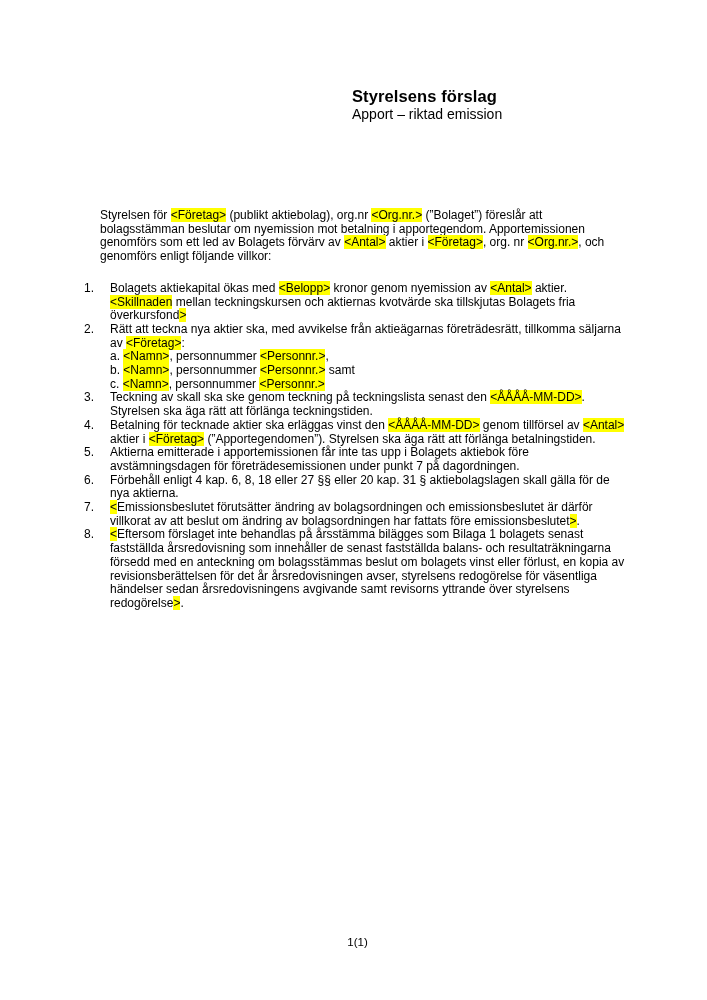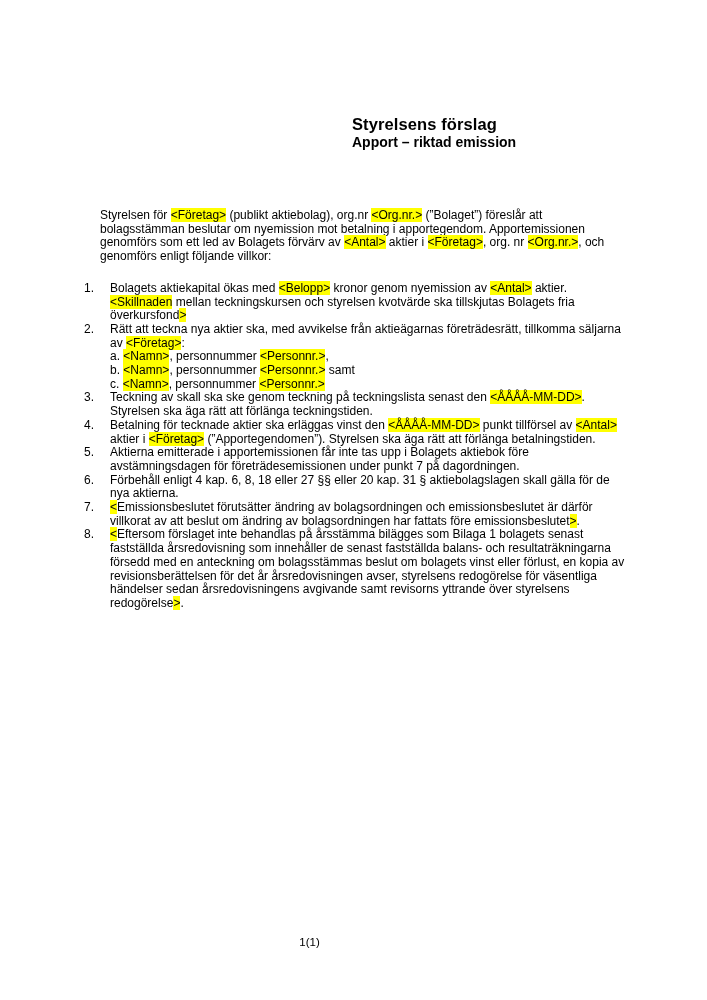--- a/index.html
+++ b/index.html
@@ -7,69 +7,70 @@
     position: relative;
     width: 707px;
     height: 1000px;
     background: #ffffff;
     font-family: "Liberation Sans", sans-serif;
     font-size: 12px;
     line-height: 13.7px;
     color: #000000;
     overflow: hidden;
   }
-  .title-block { position: absolute; left: 352px; top: 86px; margin-top: 28px; }
+  .title-block { position: absolute; left: 352px; top: 86px; }
   .doc-title { font-size: 16.5px; font-weight: 700; line-height: 20px; letter-spacing: 0.1px; }
-  .doc-subtitle { font-size: 14px; font-weight: 700; line-height: 17px; }
+  .doc-subtitle { font-size: 14px; font-weight: 400; line-height: 17px; }
   .doc-body { position: absolute; left: 84px; top: 193px; width: 541px; }
   .para { margin: 16px; }
   .intro-para { margin-bottom: 18px; }
   .terms-list { margin: 0; padding: 0; list-style: none; }
   .li-row { display: flex; }
   .li-num { flex: 0 0 26px; width: 26px; }
   .li-body { flex: 1 1 auto; min-width: 0; }
   .closing-para { margin-top: 8px; }
   .hl { background: var(--hl, #ffff00); }
   .page-footer {
     position: absolute;
     left: 0; top: 936px; width: 619px;
     text-align: center;
     font-size: 11.5px;
+    padding-left: 48px;
   }
 </style>
 </head>
 <body>
 
 <div class="page">
 
   <header class="title-block">
     <div class="doc-title">Styrelsens förslag</div>
     <div class="doc-subtitle">Apport – riktad emission</div>
   </header>
 
   <main class="doc-body">
 
     <p class="para intro-para"><span>Styrelsen för </span><span class="hl">&lt;Företag&gt;</span><span> (publikt aktiebolag), org.nr </span><span class="hl">&lt;Org.nr.&gt;</span><span> (”Bolaget”) föreslår att bolagsstämman beslutar om nyemission mot betalning i apportegendom. Apportemissionen genomförs som ett led av Bolagets förvärv av </span><span class="hl">&lt;Antal&gt;</span><span> aktier i </span><span class="hl">&lt;Företag&gt;</span><span>, org. nr </span><span class="hl">&lt;Org.nr.&gt;</span><span>, och genomförs enligt följande villkor:</span></p>
 
     <ol class="terms-list">
       <li class="li-row">
         <span class="li-num">1.</span>
-        <span class="li-body"><span>Bolagets aktiekapital ökas med </span><span class="hl">&lt;Belopp&gt;</span><span> kronor genom nyemission av </span><span class="hl">&lt;Antal&gt;</span><span> aktier.</span><br><span class="hl">&lt;Skillnaden</span><span> mellan teckningskursen och styrelsen kvotvärde ska tillskjutas Bolagets fria överkursfond</span><span class="hl">&gt;</span></span>
+        <span class="li-body"><span>Bolagets aktiekapital ökas med </span><span class="hl">&lt;Belopp&gt;</span><span> kronor genom nyemission av </span><span class="hl">&lt;Antal&gt;</span><span> aktier.</span><br><span class="hl">&lt;Skillnaden</span><span> mellan teckningskursen och aktiernas kvotvärde ska tillskjutas Bolagets fria överkursfond</span><span class="hl">&gt;</span></span>
       </li>
       <li class="li-row">
         <span class="li-num">2.</span>
         <span class="li-body"><span>Rätt att teckna nya aktier ska, med avvikelse från aktieägarnas företrädesrätt, tillkomma säljarna av </span><span class="hl">&lt;Företag&gt;</span><span>:</span><br><span>a. </span><span class="hl">&lt;Namn&gt;</span><span>, personnummer </span><span class="hl">&lt;Personnr.&gt;</span><span>,</span><br><span>b. </span><span class="hl">&lt;Namn&gt;</span><span>, personnummer </span><span class="hl">&lt;Personnr.&gt;</span><span> samt</span><br><span>c. </span><span class="hl">&lt;Namn&gt;</span><span>, personnummer </span><span class="hl">&lt;Personnr.&gt;</span></span>
       </li>
       <li class="li-row">
         <span class="li-num">3.</span>
         <span class="li-body"><span>Teckning av skall ska ske genom teckning på teckningslista senast den </span><span class="hl">&lt;ÅÅÅÅ-MM-DD&gt;</span><span>. Styrelsen ska äga rätt att förlänga teckningstiden.</span></span>
       </li>
       <li class="li-row">
         <span class="li-num">4.</span>
-        <span class="li-body"><span>Betalning för tecknade aktier ska erläggas vinst den </span><span class="hl">&lt;ÅÅÅÅ-MM-DD&gt;</span><span> punkt tillförsel av </span><span class="hl">&lt;Antal&gt;</span><span> aktier i </span><span class="hl">&lt;Företag&gt;</span><span> (”Apportegendomen”). Styrelsen ska äga rätt att förlänga betalningstiden.</span></span>
+        <span class="li-body"><span>Betalning för tecknade aktier ska erläggas vinst den </span><span class="hl">&lt;ÅÅÅÅ-MM-DD&gt;</span><span> genom tillförsel av </span><span class="hl">&lt;Antal&gt;</span><span> aktier i </span><span class="hl">&lt;Företag&gt;</span><span> (”Apportegendomen”). Styrelsen ska äga rätt att förlänga betalningstiden.</span></span>
       </li>
       <li class="li-row">
         <span class="li-num">5.</span>
         <span class="li-body"><span>Aktierna emitterade i apportemissionen får inte tas upp i Bolagets aktiebok före avstämningsdagen för företrädesemissionen under punkt 7 på dagordningen.</span></span>
       </li>
       <li class="li-row">
         <span class="li-num">6.</span>
         <span class="li-body"><span>Förbehåll enligt 4 kap. 6, 8, 18 eller 27 §§ eller 20 kap. 31 § aktiebolagslagen skall gälla för de nya aktierna.</span></span>
       </li>
       <li class="li-row">

